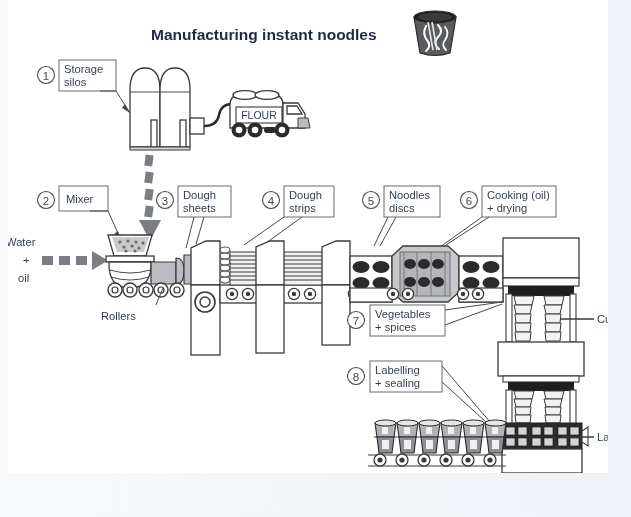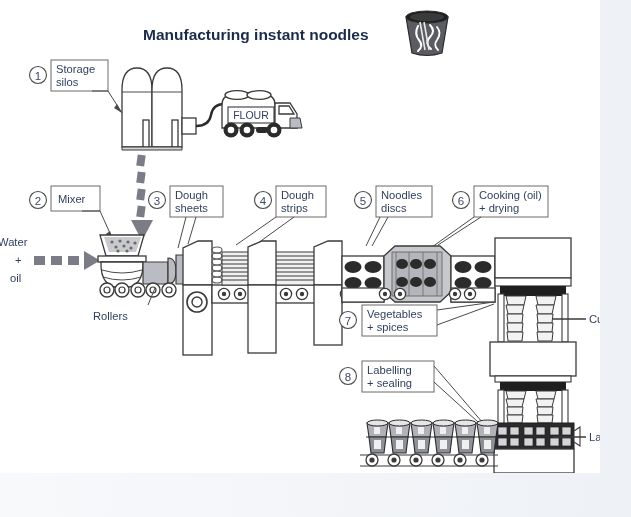--- a/index.html
+++ b/index.html
@@ -10,21 +10,21 @@
   }
   #page {
     position: relative;
     width: 631px;
     height: 517px;
     overflow: hidden;
     background: linear-gradient(90deg, #f8f9fb 0%, #eef1f6 100%);
   }
   #content-card {
     position: absolute;
-    left: 0;
+    left: 8px;
     top: 0;
     width: 600px;
     height: 473px;
     background: #ffffff;
   }
   #diagram-root {
     position: absolute;
     left: 0;
     top: 0;
     width: 600px;

